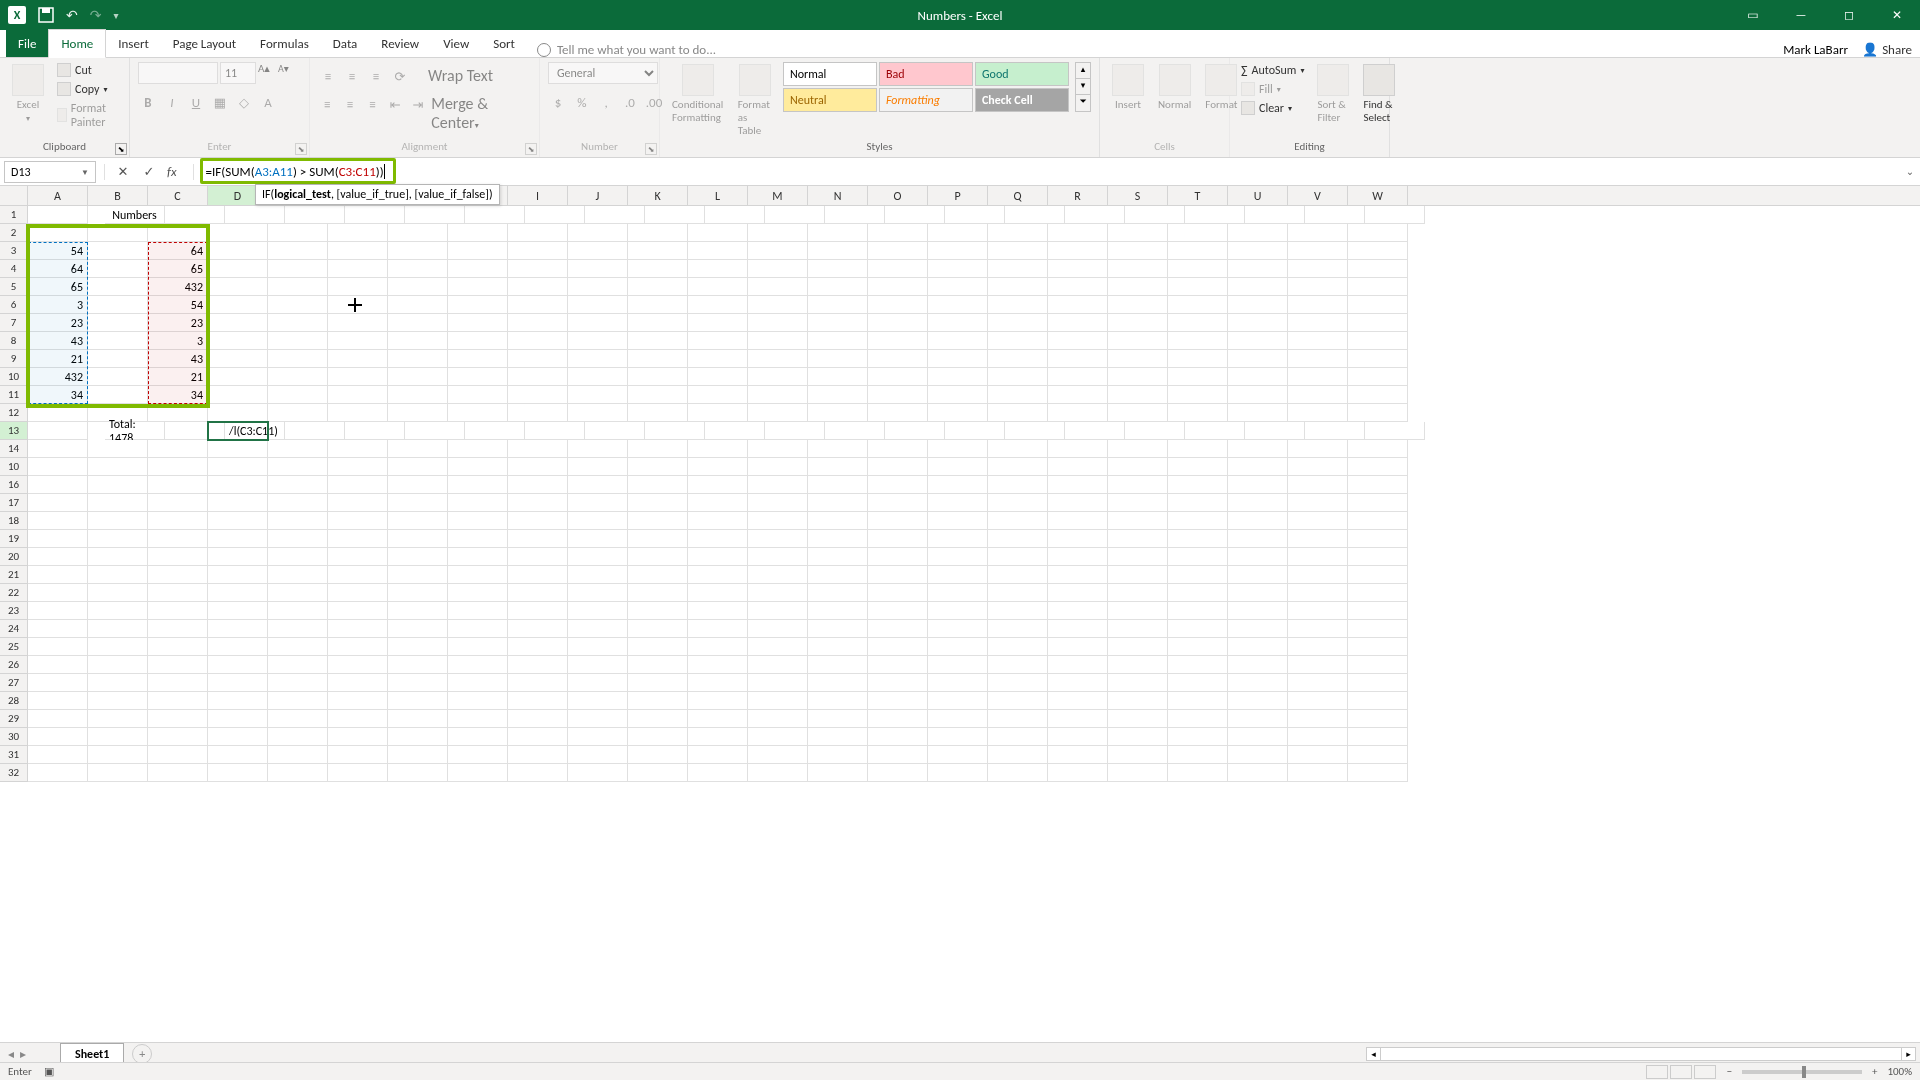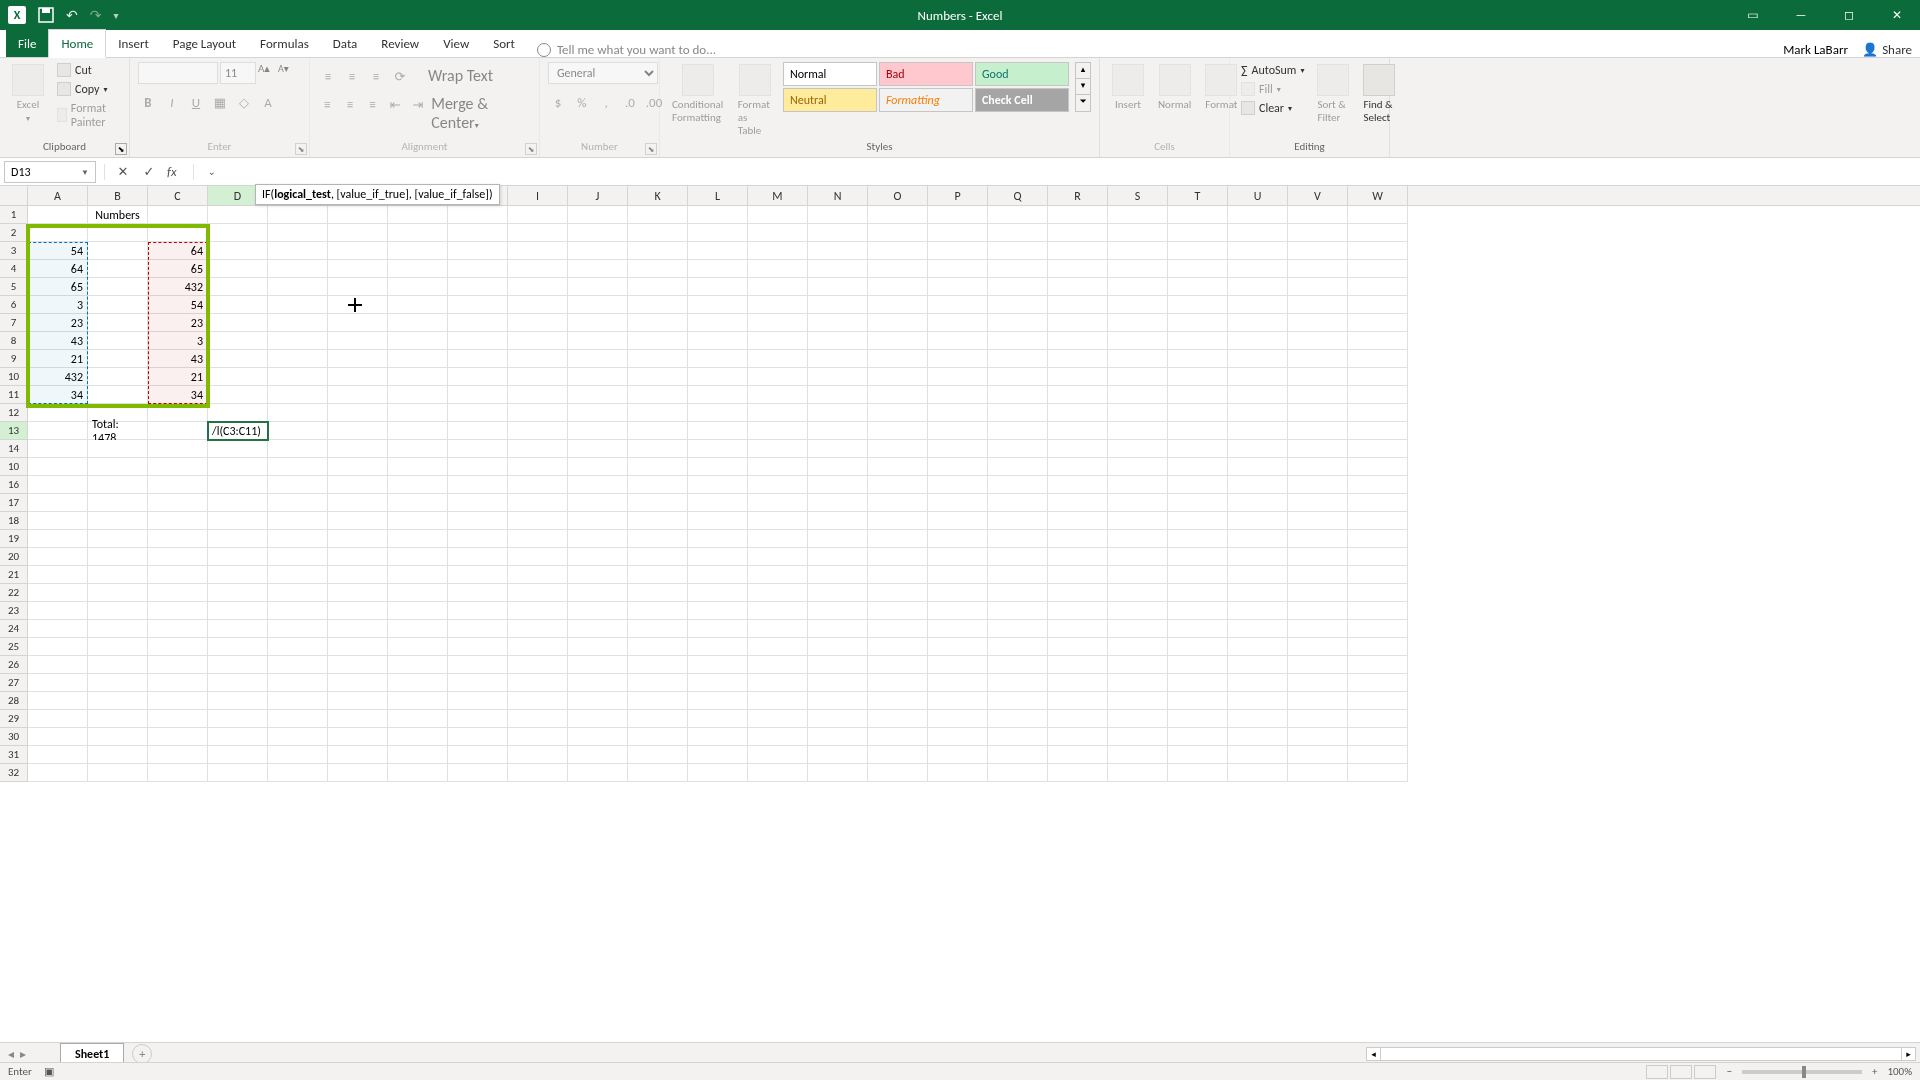--- a/index.html
+++ b/index.html
@@ -59,21 +59,21 @@
 .grid-area{position:absolute;left:0;top:186px;right:0;bottom:34px;overflow:hidden;}
 .col-headers{display:flex;height:20px;border-bottom:1px solid #d4d4d4;background:#f3f2f1;}
 .corner{width:28px;border-right:1px solid #d4d4d4;background:#f3f2f1;}
 .colh{border-right:1px solid #d4d4d4;font-size:12px;color:#333;display:flex;align-items:center;justify-content:center;background:#f3f2f1;}
 .colh.active{background:#d3f0d3;}
 .rows{position:relative;}
 .row{display:flex;height:18px;}
 .rowh{width:28px;border-right:1px solid #d4d4d4;border-bottom:1px solid #d4d4d4;font-size:11px;color:#333;display:flex;align-items:center;justify-content:center;background:#f3f2f1;}
 .rowh.active{background:#d3f0d3;}
 .cell{border-right:1px solid #e0e0e0;border-bottom:1px solid #e0e0e0;font-size:12px;padding:0 4px;display:flex;align-items:center;justify-content:flex-end;font-family:Calibri,sans-serif;background:#fff;}
-.cell.center{justify-content:center;}
+.cell.center{justify-content:center;margin-left:17px;}
 .cell.left{justify-content:flex-start;}
 .highlight-box{position:absolute;border:4px solid #7fba00;pointer-events:none;z-index:20;}
 .marching-blue{position:absolute;border:1px dashed #0070c0;background:rgba(0,112,192,.06);pointer-events:none;z-index:15;}
 .marching-red{position:absolute;border:1px dashed #c00000;background:rgba(192,0,0,.06);pointer-events:none;z-index:15;}
 .active-cell-border{position:absolute;border:2px solid #217346;pointer-events:none;z-index:25;}
 .cursor-cross{position:absolute;width:14px;height:14px;z-index:30;}
 .cursor-cross::before,.cursor-cross::after{content:"";position:absolute;background:#000;}
 .cursor-cross::before{left:6px;top:0;width:2px;height:14px;}
 .cursor-cross::after{top:6px;left:0;height:2px;width:14px;}
 .sheet-tabs{position:absolute;bottom:16px;left:0;right:0;height:22px;background:#f3f2f1;border-top:1px solid #d4d4d4;display:flex;align-items:center;font-size:12px;}
@@ -312,20 +312,24 @@
 
 <div class="formula-row">
   <div class="name-box">
     <span>D13</span>
     <span class="dd">▼</span>
   </div>
   <div class="fx-controls">
     <div class="fx-ctrl">✕</div>
     <div class="fx-ctrl">✓</div>
     <div class="fx-label">fx</div>
+  </div>
+  <div class="formula-wrap">
+    <div class="formula-highlight"></div>
+    <div class="formula-input"><span>=IF(SUM(</span><span class="r1">A3:A11</span><span>) &gt; SUM(</span><span class="r2">C3:C11</span><span>))</span><span style="border-left:1px solid #000;animation:blink 1s infinite"></span></div>
   </div>
   <div class="formula-expand">⌄</div>
 </div>
 
 <div class="tooltip">
   <span>IF(</span><b>logical_test</b><span>, [value_if_true], [value_if_false])</span>
 </div>
 
 <div class="grid-area">
   <div class="col-headers">

